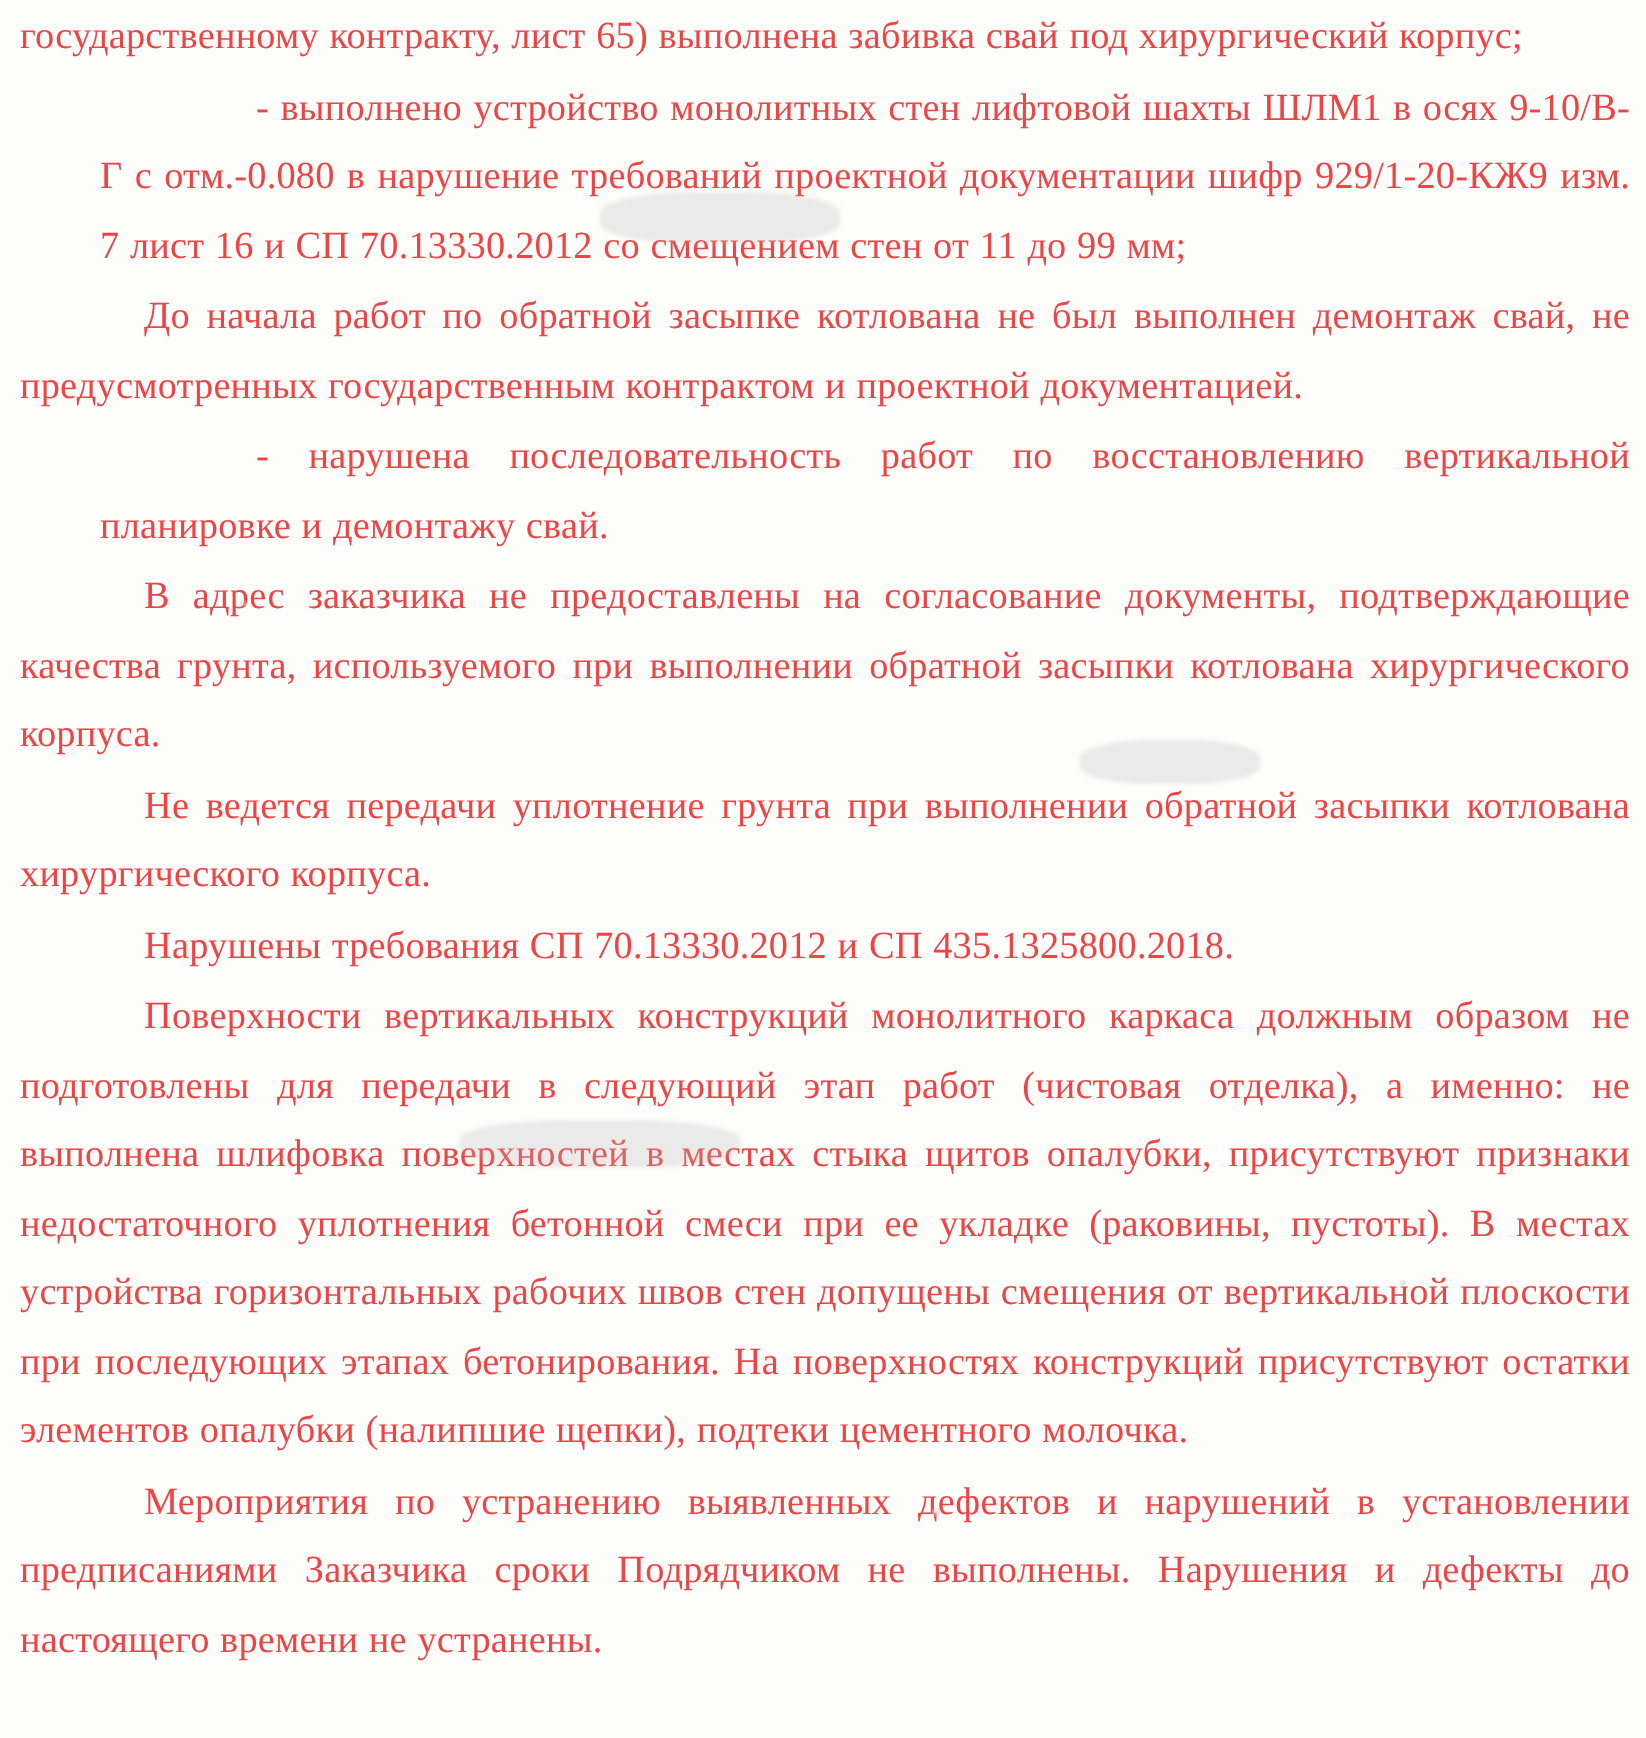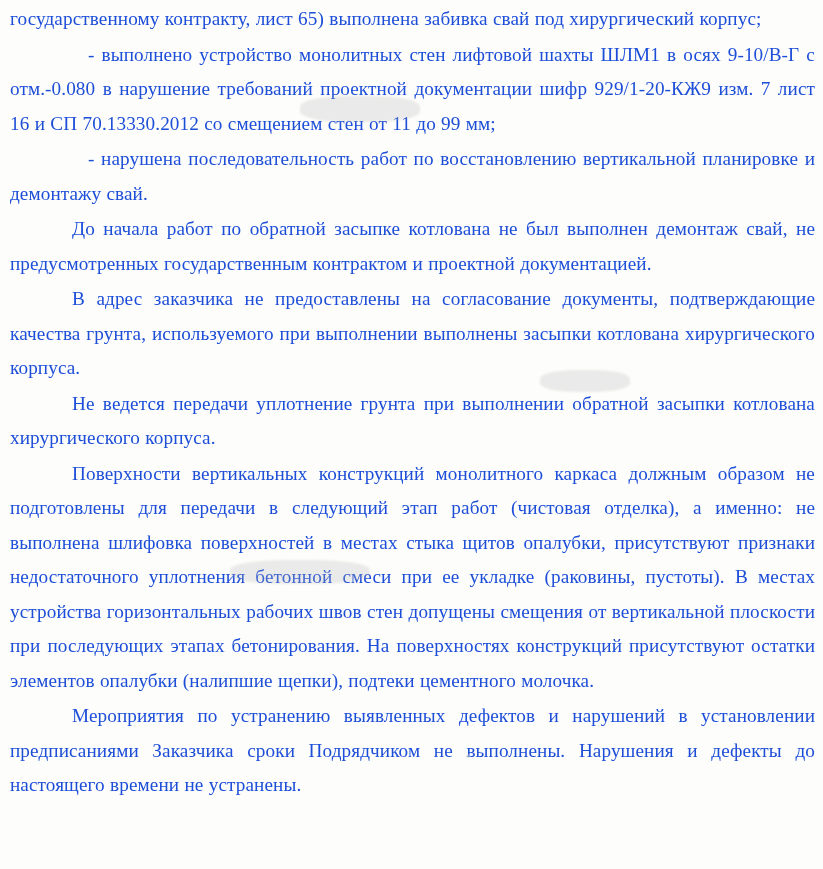--- a/index.html
+++ b/index.html
@@ -29,27 +29,28 @@
     width: 805px;
   }
   p.para {
     margin: 0 0 1px 0;
     font-size: 19.2px;
     line-height: 34.5px;
     text-align: justify;
     text-justify: inter-word;
     letter-spacing: 0.1px;
     word-spacing: 0.4px;
-    color: #1d4ed8;
+    color: #ef4444;
   }
   p.indent {
     text-indent: 62px;
   }
   p.dash {
     text-indent: 78px;
+    margin-left: 40px;
   }
   p.noindent {
     text-indent: 0;
   }
   
   .speck {
     position: absolute;
     background: #cfcfcf;
     border-radius: 50%;
     opacity: 0.5;
@@ -64,24 +65,25 @@
   }
 </style>
 </head>
 <body>
 
 <div class="page">
 
   <div class="doc-body">
     <p class="para noindent">государственному контракту, лист 65) выполнена забивка свай под хирургический корпус;</p>
     <p class="para dash">- выполнено устройство монолитных стен лифтовой шахты ШЛМ1 в осях 9-10/В-Г с отм.-0.080 в нарушение требований проектной документации шифр 929/1-20-КЖ9 изм. 7 лист 16 и СП 70.13330.2012 со смещением стен от 11 до 99 мм;</p>
+    <p class="para indent">До начала работ по обратной засыпке котлована не был выполнен демонтаж свай, не предусмотренных государственным контрактом и проектной документацией.</p>
     <p class="para dash">- нарушена последовательность работ по восстановлению вертикальной планировке и демонтажу свай.</p>
-    <p class="para indent">До начала работ по обратной засыпке котлована не был выполнен демонтаж свай, не предусмотренных государственным контрактом и проектной документацией.</p>
-    <p class="para indent">В адрес заказчика не предоставлены на согласование документы, подтверждающие качества грунта, используемого при выполнении выполнены засыпки котлована хирургического корпуса.</p>
+    <p class="para indent">В адрес заказчика не предоставлены на согласование документы, подтверждающие качества грунта, используемого при выполнении обратной засыпки котлована хирургического корпуса.</p>
     <p class="para indent">Не ведется передачи уплотнение грунта при выполнении обратной засыпки котлована хирургического корпуса.</p>
+    <p class="para indent">Нарушены требования СП 70.13330.2012 и СП 435.1325800.2018.</p>
     <p class="para indent">Поверхности вертикальных конструкций монолитного каркаса должным образом не подготовлены для передачи в следующий этап работ (чистовая отделка), а именно: не выполнена шлифовка поверхностей в местах стыка щитов опалубки, присутствуют признаки недостаточного уплотнения бетонной смеси при ее укладке (раковины, пустоты). В местах устройства горизонтальных рабочих швов стен допущены смещения от вертикальной плоскости при последующих этапах бетонирования.   На поверхностях конструкций присутствуют остатки элементов опалубки (налипшие щепки), подтеки цементного молочка.</p>
     <p class="para indent">Мероприятия по устранению выявленных дефектов и нарушений в установлении предписаниями Заказчика сроки Подрядчиком не выполнены. Нарушения и дефекты до настоящего времени не устранены.</p>
   </div>
 
   <span class="smudge" style="left:300px;top:96px;width:120px;height:26px;"></span>
   <span class="smudge" style="left:540px;top:370px;width:90px;height:22px;"></span>
   <span class="smudge" style="left:230px;top:560px;width:140px;height:24px;"></span>
   <span class="speck" style="left:466px;top:754px;width:4px;height:4px;"></span>
   <span class="speck" style="left:120px;top:300px;width:3px;height:3px;"></span>
   <span class="speck" style="left:700px;top:640px;width:3px;height:3px;"></span>

